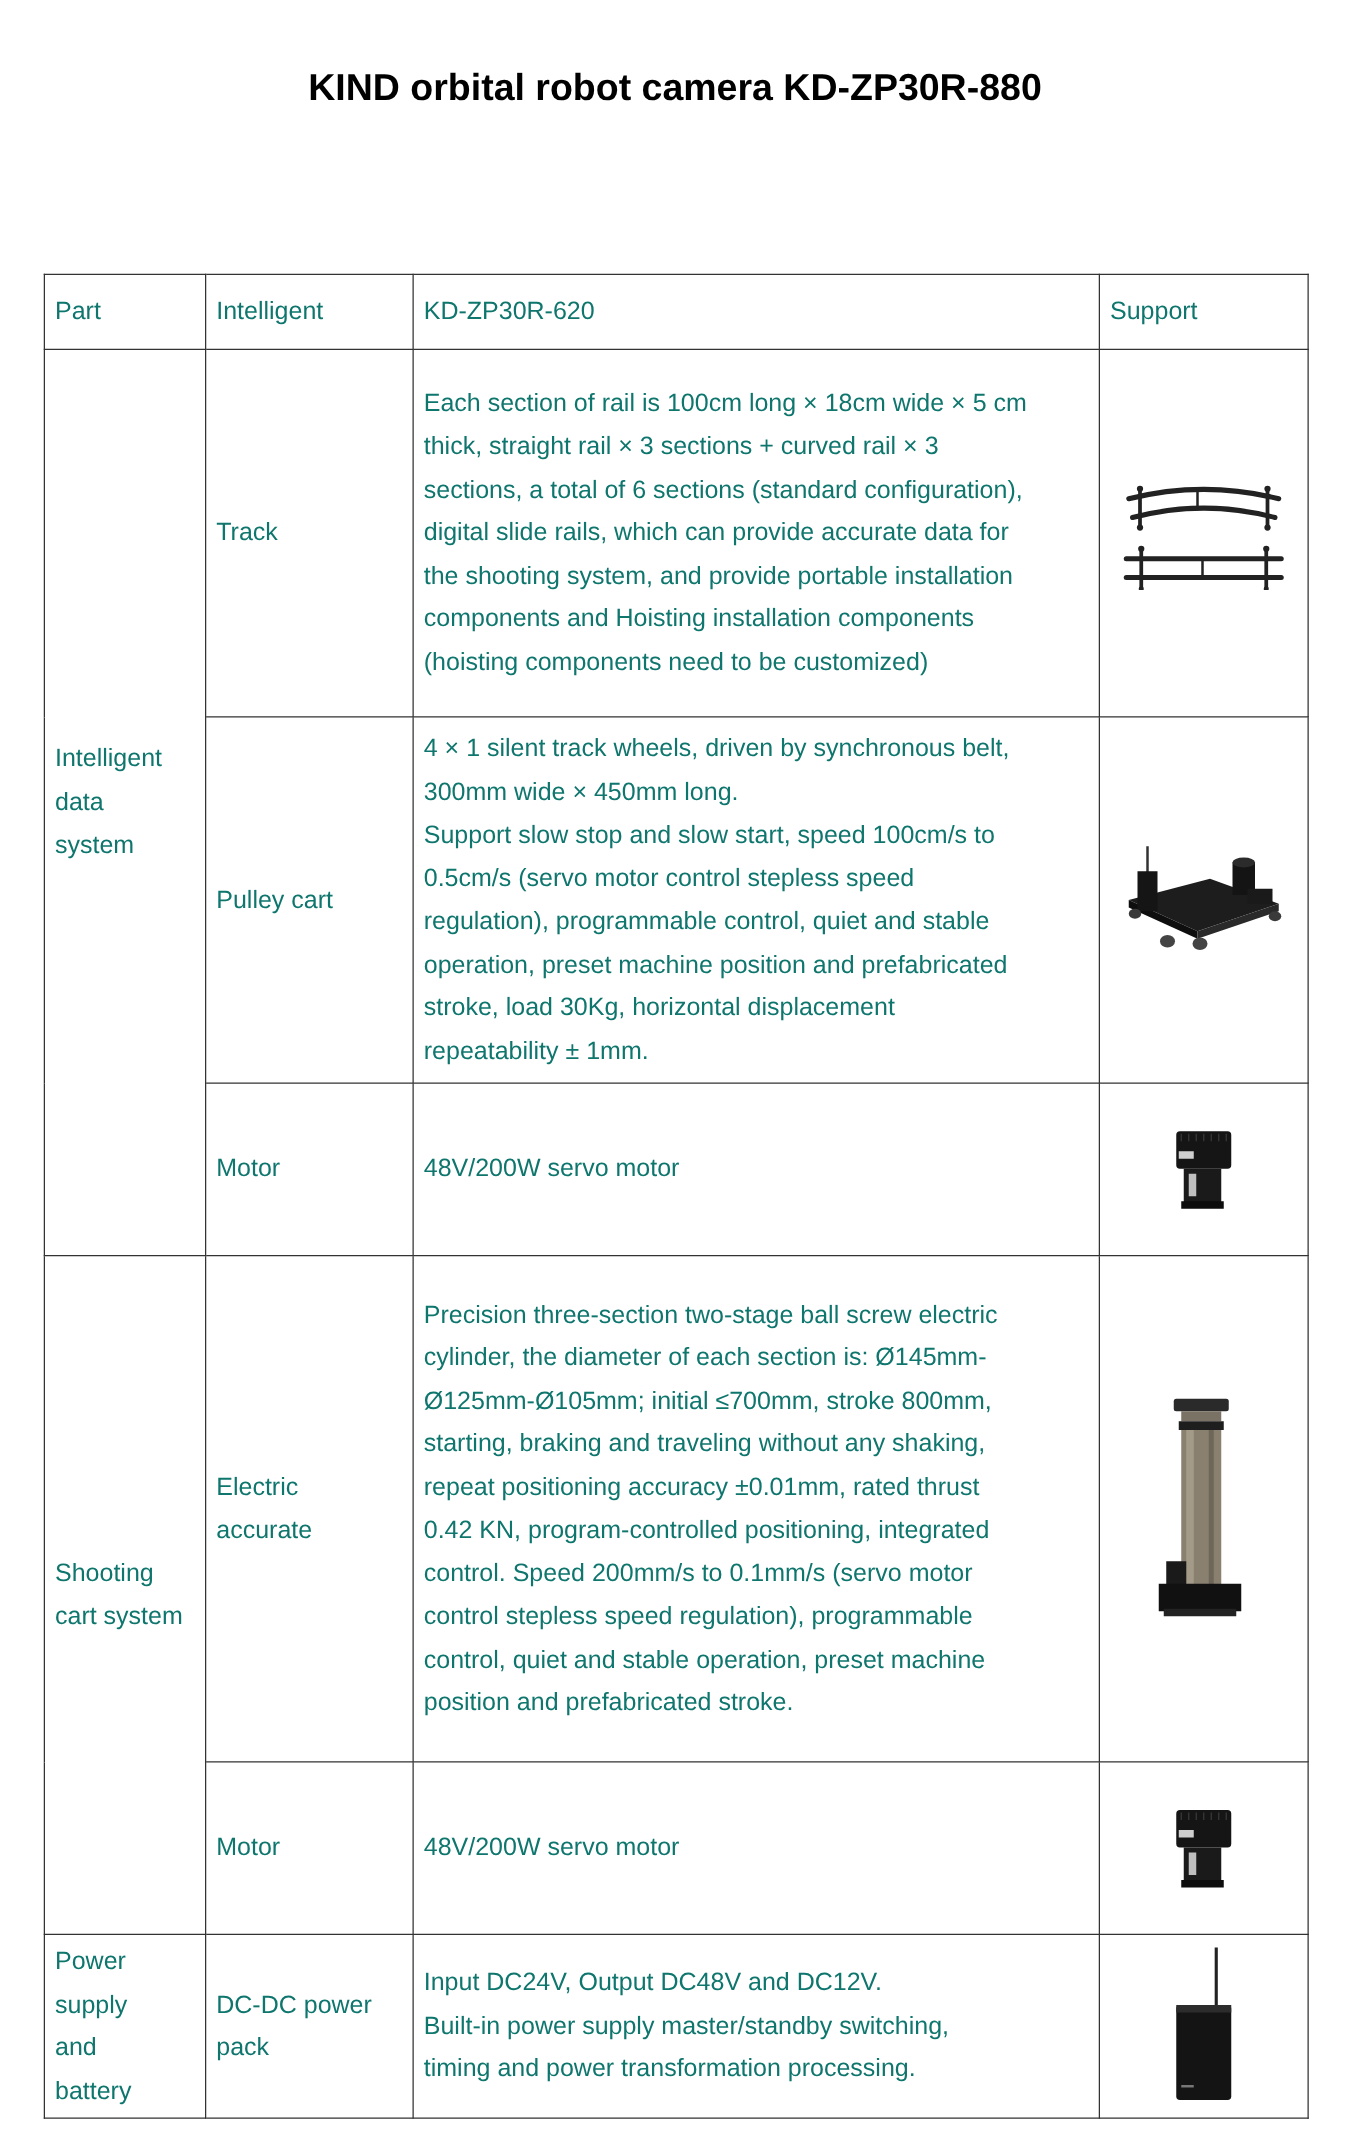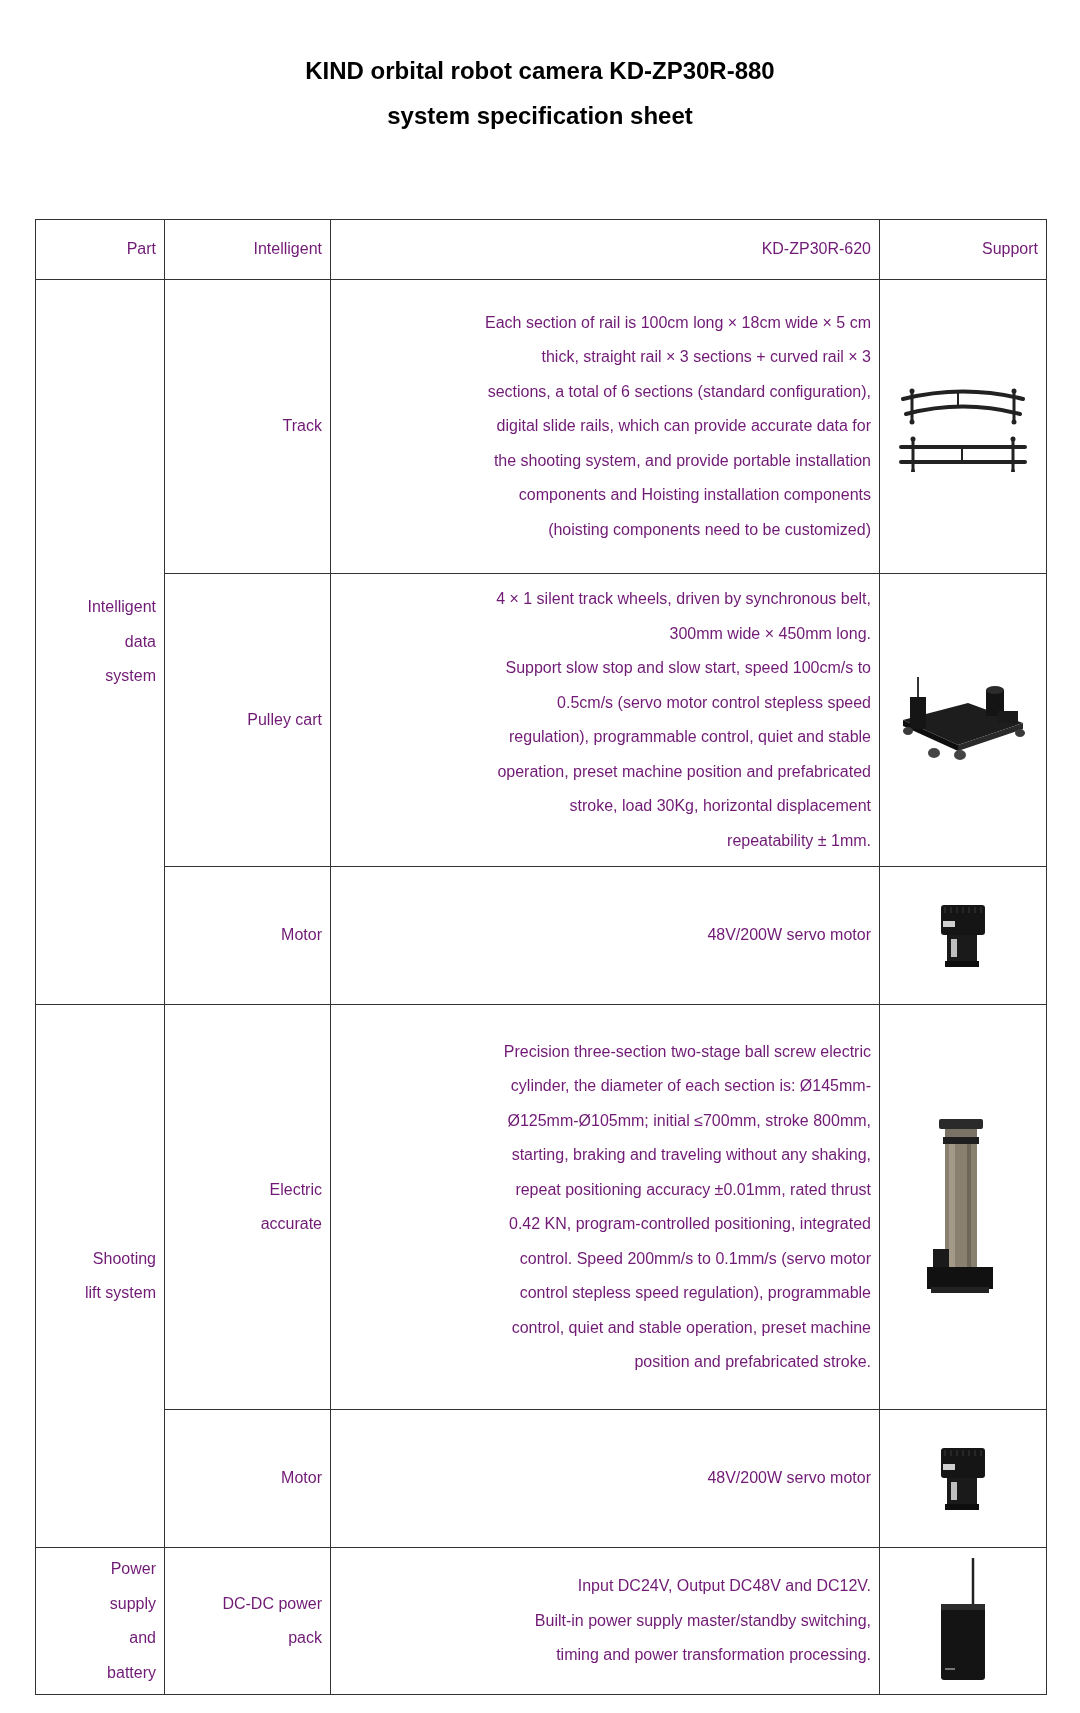--- a/index.html
+++ b/index.html
@@ -1,43 +1,42 @@
 <!DOCTYPE html>
 <html><head>
 <meta charset="utf-8">
 <style>
   html, body { margin: 0; padding: 0; background: #ffffff; }
   body { width: 1080px; height: 1713px; position: relative; overflow: hidden;
          font-family: "Liberation Sans", "DejaVu Sans", sans-serif; color: #111; }
   .title { position: absolute; left: 0; width: 1080px; text-align: center;
-           font-weight: bold; font-size: 24px; line-height: 45px; top: 48px; color: #000; }
+           font-weight: bold; font-size: 30px; line-height: 45px; top: 48px; color: #000; }
   .title div { white-space: nowrap; }
   table.spec { position: absolute; left: 35px; top: 219px; border-collapse: collapse;
                table-layout: fixed; width: 1011px; }
-  table.spec td, table.spec th { border: 1.6px solid #333; text-align: right; vertical-align: middle;
-               font-size: 16px; font-weight: normal; line-height: 34.5px; padding: 0 8px; color: #701a75; }
+  table.spec td, table.spec th { border: 1.6px solid #333; text-align: left; vertical-align: middle;
+               font-size: 20px; font-weight: normal; line-height: 34.5px; padding: 0 8px; color: #0f766e; }
   col.c1 { width: 129px; } col.c2 { width: 166px; } col.c3 { width: 549px; } col.c4 { width: 167px; }
   tr.hdr { height: 60px; }
   tr.r-track { height: 294px; }
   tr.r-pulley { height: 293px; }
   tr.r-motor1 { height: 138px; }
   tr.r-cyl { height: 405px; }
   tr.r-motor2 { height: 138px; }
   tr.r-power { height: 147px; }
   .spec-text { white-space: pre-line; }
   .part-text { white-space: pre-line; line-height: 37px; }
   .pic { display: flex; align-items: center; justify-content: center; }
   svg { display: block; }
 </style>
 </head>
 <body>
 
 <div class="title">
   <div>KIND orbital robot camera KD-ZP30R-880</div>
-  <div>system specification sheet</div>
 </div>
 
 <table class="spec">
   <colgroup>
       <col class="c1">
       <col class="c2">
       <col class="c3">
       <col class="c4">
     </colgroup>
   <tbody>
@@ -138,21 +137,21 @@
           <rect x="14" y="32" width="30" height="28" fill="#1a1a1a"></rect>
           <rect x="18" y="36" width="6" height="18" fill="#bfbfbf"></rect>
           <rect x="12" y="58" width="34" height="6" fill="#0d0d0d"></rect>
         </svg>
       </div>
     </td>
   </tr>
 
   <tr class="r-cyl">
     <td rowspan="2" class="part-text">Shooting
-lift system</td>
+cart system</td>
     <td class="part-text">Electric
 accurate</td>
     <td class="spec-text">Precision three-section two-stage ball screw electric
 cylinder, the diameter of each section is: Ø145mm-
 Ø125mm-Ø105mm; initial ≤700mm, stroke 800mm,
 starting, braking and traveling without any shaking,
 repeat positioning accuracy ±0.01mm, rated thrust
 0.42 KN, program-controlled positioning, integrated
 control. Speed 200mm/s to 0.1mm/s (servo motor
 control stepless speed regulation), programmable

